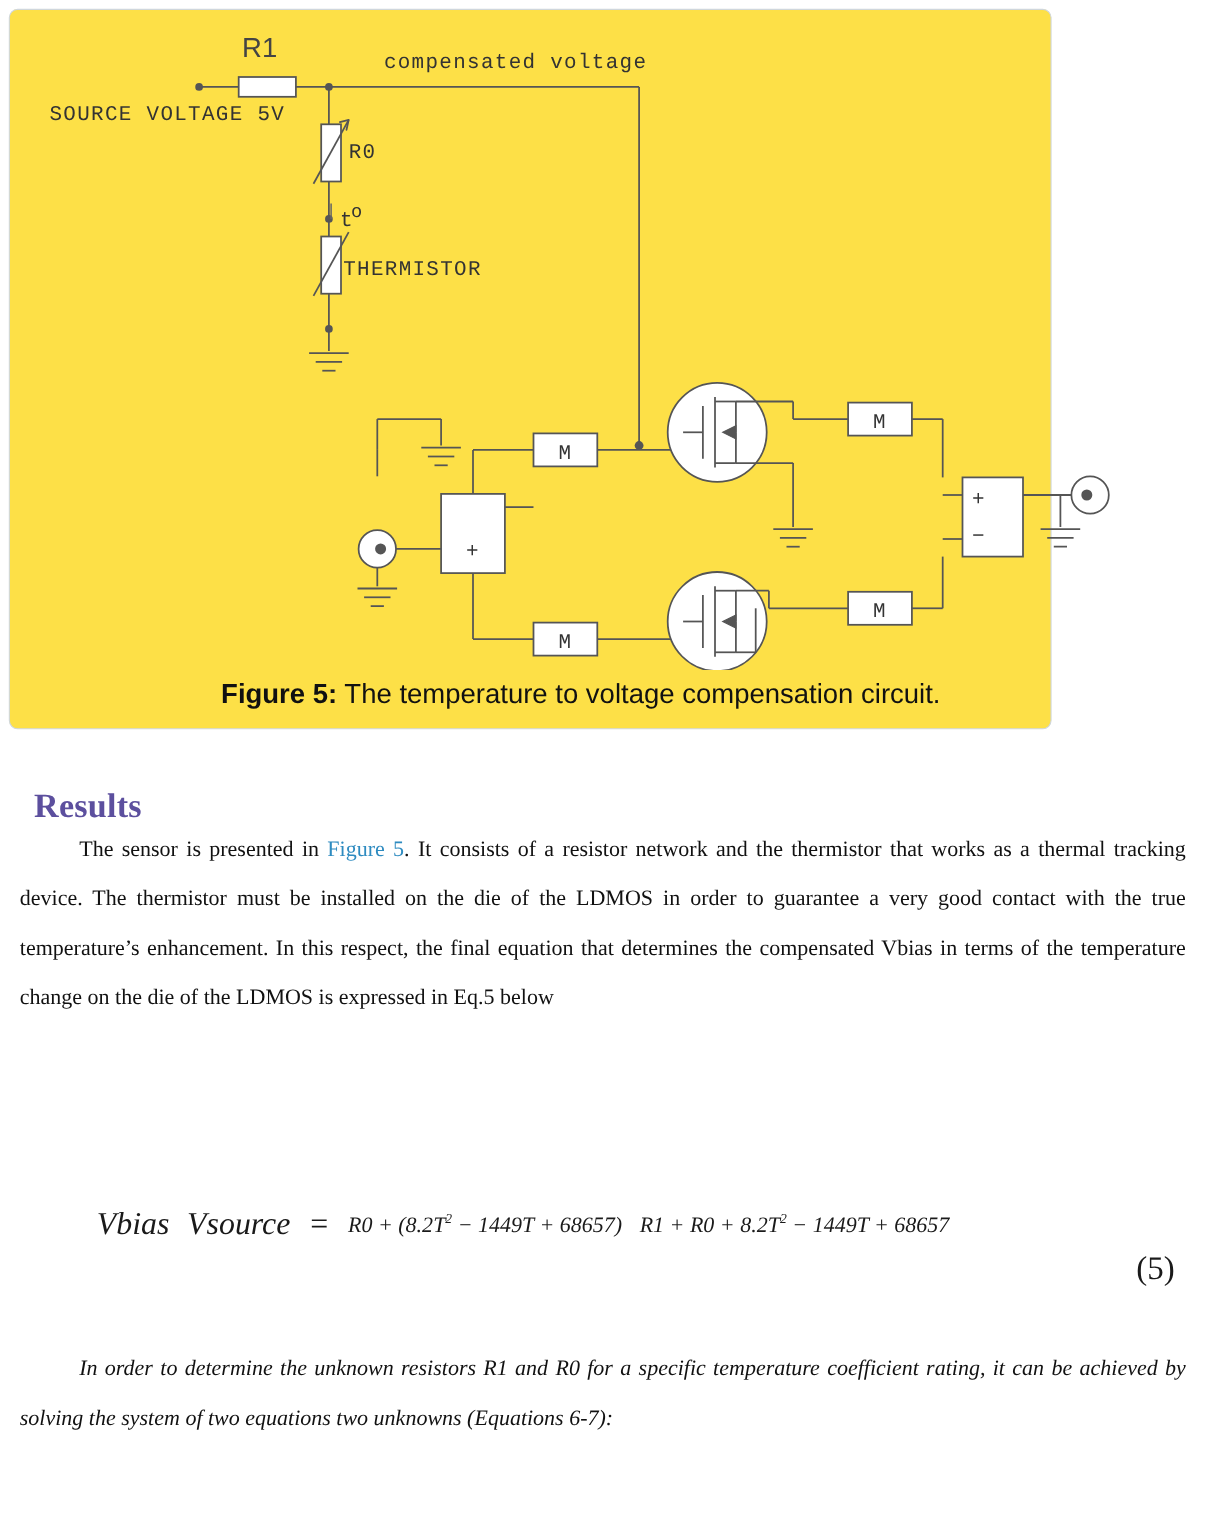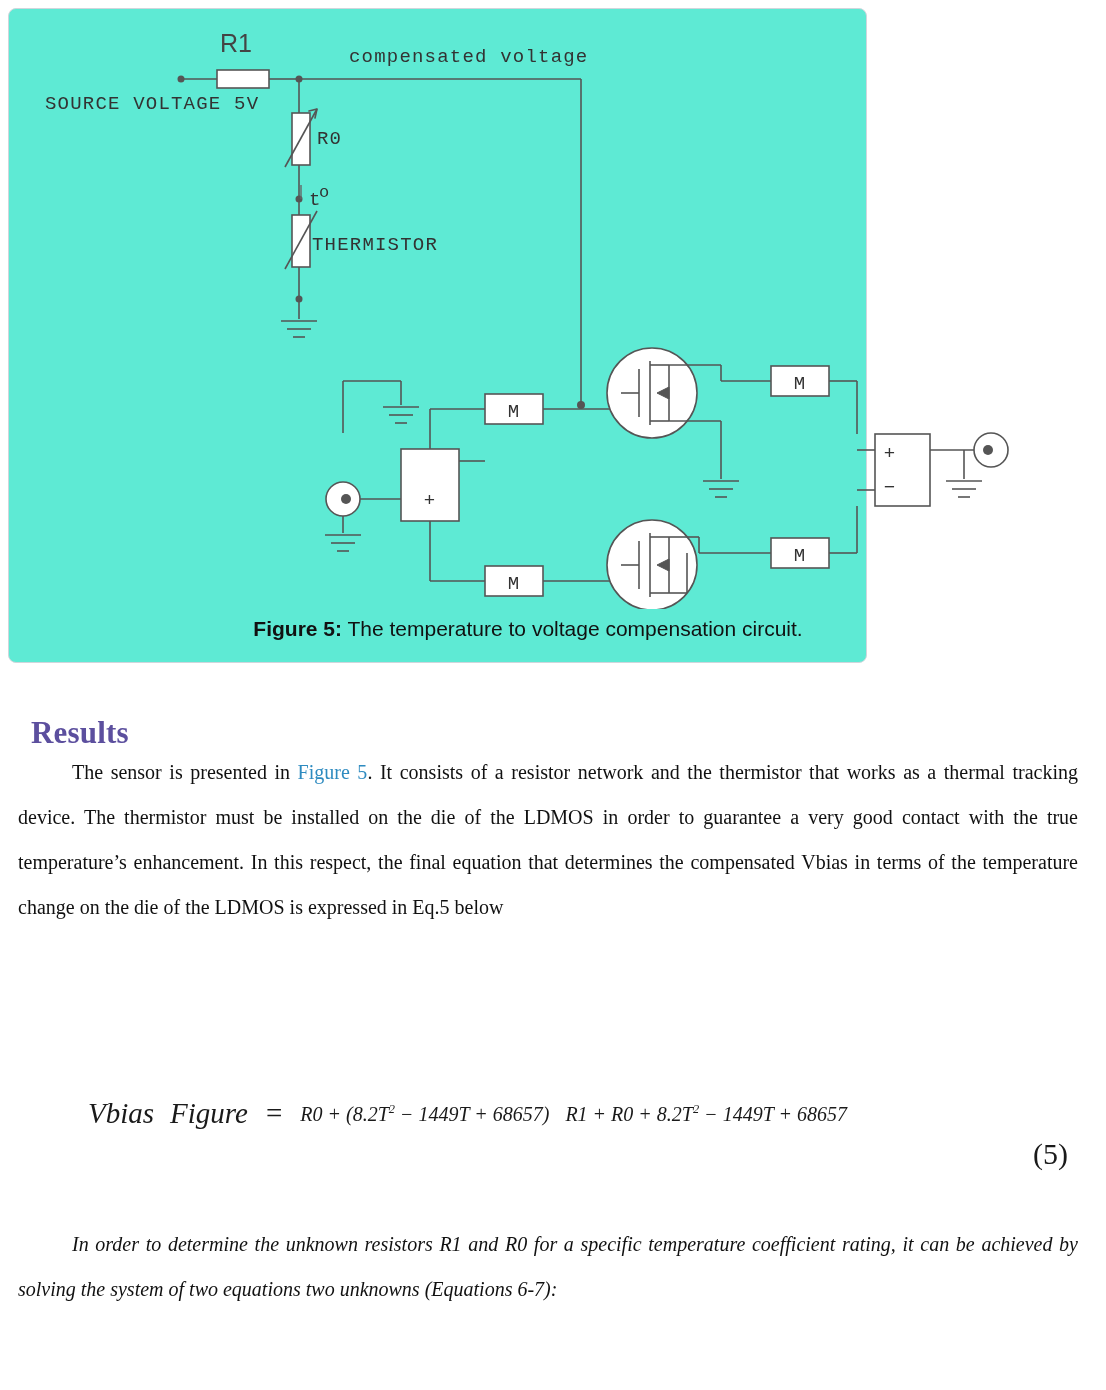--- a/index.html
+++ b/index.html
@@ -14,44 +14,44 @@
     font-family: "Liberation Serif", serif;
     color: #1a1a1a;
     overflow: hidden;
   }
 
   
   .figure-box {
     position: absolute;
     left: 8px;
     top: 8px;
-    width: 859px;
+    width: 948px;
     height: 655px;
     border: 1px solid #cfd6dc;
     border-radius: 8px;
-    background: #5eead4;
+    background: #fde047;
     box-sizing: border-box;
   }
 
   .figure-canvas {
     position: absolute;
     left: 0;
     top: 0;
     width: 1038px;
     height: 600px;
   }
 
   .figure-caption {
     position: absolute;
     left: 0;
     top: 608px;
     width: 1038px;
     text-align: center;
     font-family: "Liberation Sans", sans-serif;
-    font-size: 21px;
+    font-size: 25px;
     color: #111;
   }
   .figure-caption .cap-label {
     font-weight: bold;
   }
 
   
   .section-heading {
     position: absolute;
     left: 18px;
@@ -328,21 +328,21 @@
 
 <div class="body-text para1">
   <span class="indent"></span><span>The sensor is presented in </span><span class="figref">Figure 5</span><span>. It consists of a resistor network and the thermistor that works as a thermal tracking device. The thermistor must be installed on the die of the LDMOS in order to guarantee a very good contact with the true temperature’s enhancement. In this respect, the final equation that determines the compensated Vbias in terms of the temperature change on the die of the LDMOS is expressed in Eq.5 below</span>
 </div>
 
 <div class="equation-row">
   <div class="eq-body">
     <span class="frac">
       <span class="num">Vbias</span>
       <span class="bar"></span>
-      <span class="den">Figure</span>
+      <span class="den">Vsource</span>
     </span>
     <span class="eq-equals">=</span>
     <span class="frac frac-right">
       <span class="num"><span>R0 + (8.2</span><span>T</span><sup class="exp">2</sup><span> − 1449</span><span>T</span><span> + 68657)</span></span>
       <span class="bar"></span>
       <span class="den"><span>R1 + R0 + 8.2</span><span>T</span><sup class="exp">2</sup><span> − 1449</span><span>T</span><span> + 68657</span></span>
     </span>
   </div>
   <div class="eq-number">(5)</div>
 </div>

